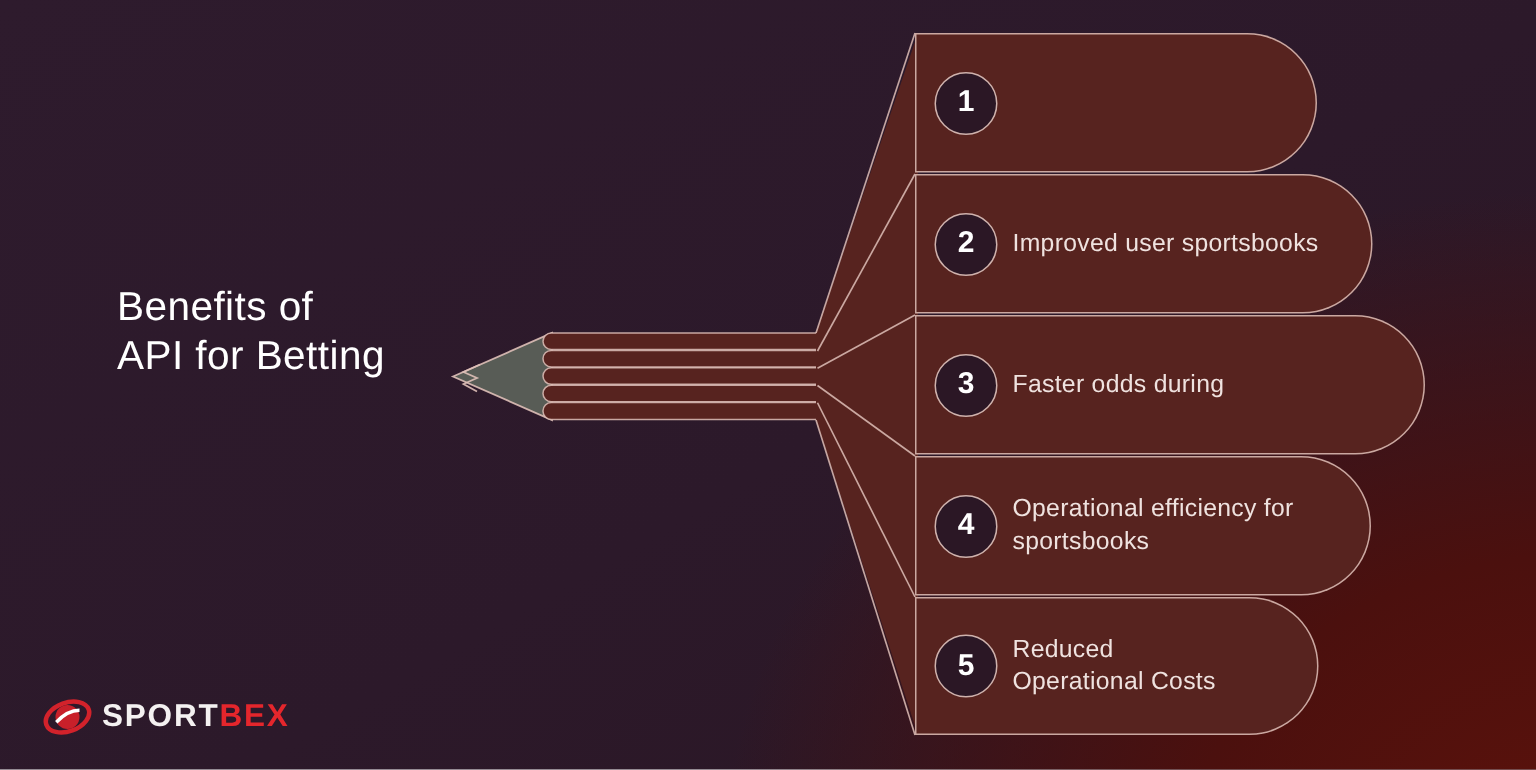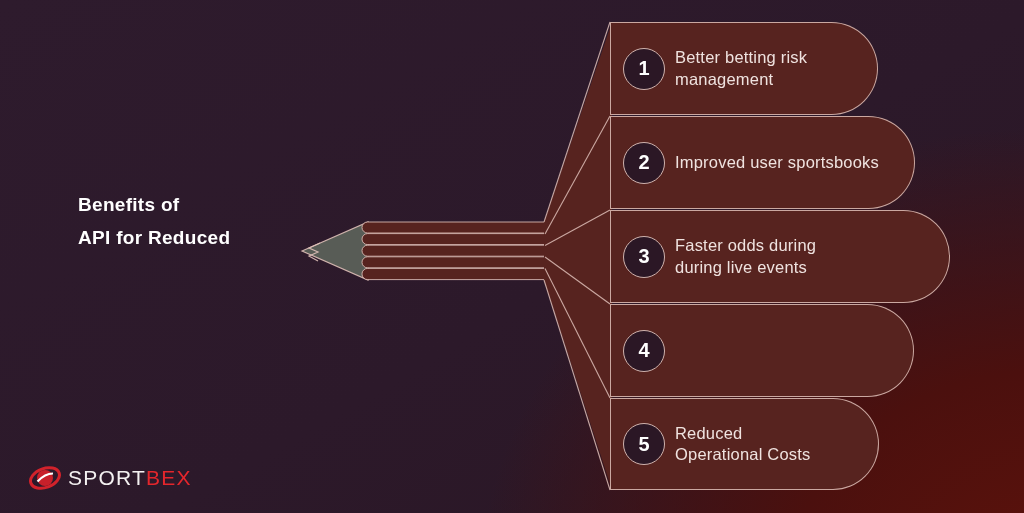--- a/index.html
+++ b/index.html
@@ -12,21 +12,21 @@
     position:absolute;inset:0;width:1024px;height:513px;
     background:
       radial-gradient(820px 640px at 103% 112%, #5d120b 0%, #4b100e 32%, rgba(45,26,43,0) 70%),
       linear-gradient(150deg,#2e1b2d 0%, #2c192a 55%, #2a1623 100%);
   }
   svg.diagram{position:absolute;left:0;top:0;}
 
   
   .title{
     position:absolute;left:78px;top:188px;width:260px;
-    color:#ffffff;font-size:19px;font-weight:700;line-height:33px;letter-spacing:.3px;
+    color:#ffffff;font-size:27px;font-weight:400;line-height:33px;letter-spacing:.3px;
   }
 
   
   .finger{
     position:absolute;left:610px;box-sizing:border-box;
     background:#57231f;
     border:1px solid rgba(223,192,184,.85);
     border-radius:0 47px 47px 0;
     display:flex;align-items:center;gap:10px;padding-left:12px;
   }
@@ -44,21 +44,21 @@
   #finger-3{top:210px;height:93px;width:340px;}
   #finger-4{top:304px;height:93px;width:304px;}
   #finger-5{top:398px;height:92px;width:269px;}
 
   
   .logo{
     position:absolute;left:28px;top:461px;
     display:flex;align-items:center;gap:6px;
   }
   .logo .brand{
-    font-size:21px;font-weight:400;letter-spacing:1.2px;line-height:34px;
+    font-size:21px;font-weight:700;letter-spacing:1.2px;line-height:34px;
   }
   .logo .brand .w{color:#f4f1f1;}
   .logo .brand .r{color:#e4262c;}
 </style>
 </head>
 <body>
 
 <div class="canvas">
 
   <svg class="diagram" width="1024" height="513" viewBox="0 0 1024 513">
@@ -80,49 +80,46 @@
       <line x1="545" y1="234" x2="610" y2="116"></line>
       <line x1="545" y1="245.5" x2="610" y2="210"></line>
       <line x1="545" y1="257" x2="610" y2="304"></line>
       <line x1="545" y1="268.5" x2="610" y2="398"></line>
       <line x1="544" y1="280" x2="610" y2="490"></line>
     </g>
   </svg>
 
   <div class="title">
     <div>Benefits of</div>
-    <div>API for Reduced</div>
+    <div>API for Betting</div>
   </div>
 
   <div class="finger" id="finger-1">
     <div class="num">1</div>
-    <div class="label">
-      <div>Better betting risk</div>
-      <div>management</div>
-    </div>
   </div>
 
   <div class="finger" id="finger-2">
     <div class="num">2</div>
     <div class="label">
       <div>Improved user sportsbooks</div>
     </div>
   </div>
 
   <div class="finger" id="finger-3">
     <div class="num">3</div>
     <div class="label">
       <div>Faster odds during</div>
-      <div>during live events</div>
     </div>
   </div>
 
   <div class="finger" id="finger-4">
     <div class="num">4</div>
     <div class="label">
+      <div>Operational efficiency for</div>
+      <div>sportsbooks</div>
     </div>
   </div>
 
   <div class="finger" id="finger-5">
     <div class="num">5</div>
     <div class="label">
       <div>Reduced</div>
       <div>Operational Costs</div>
     </div>
   </div>

